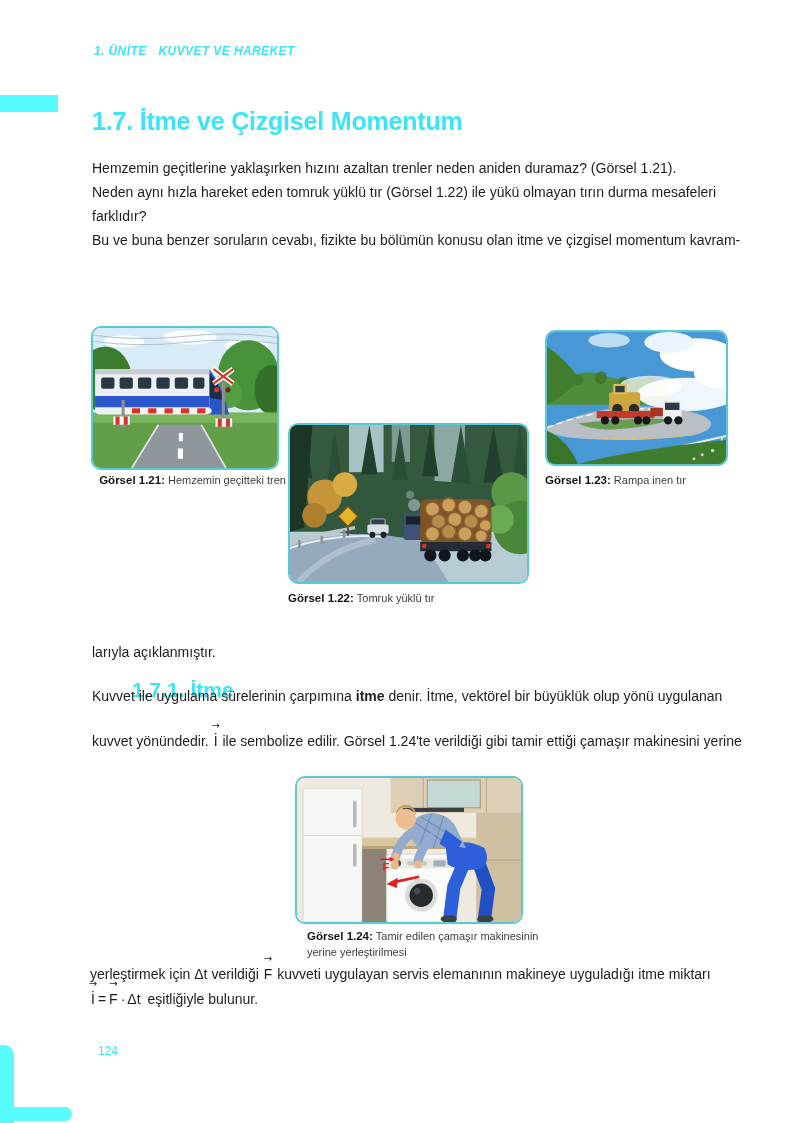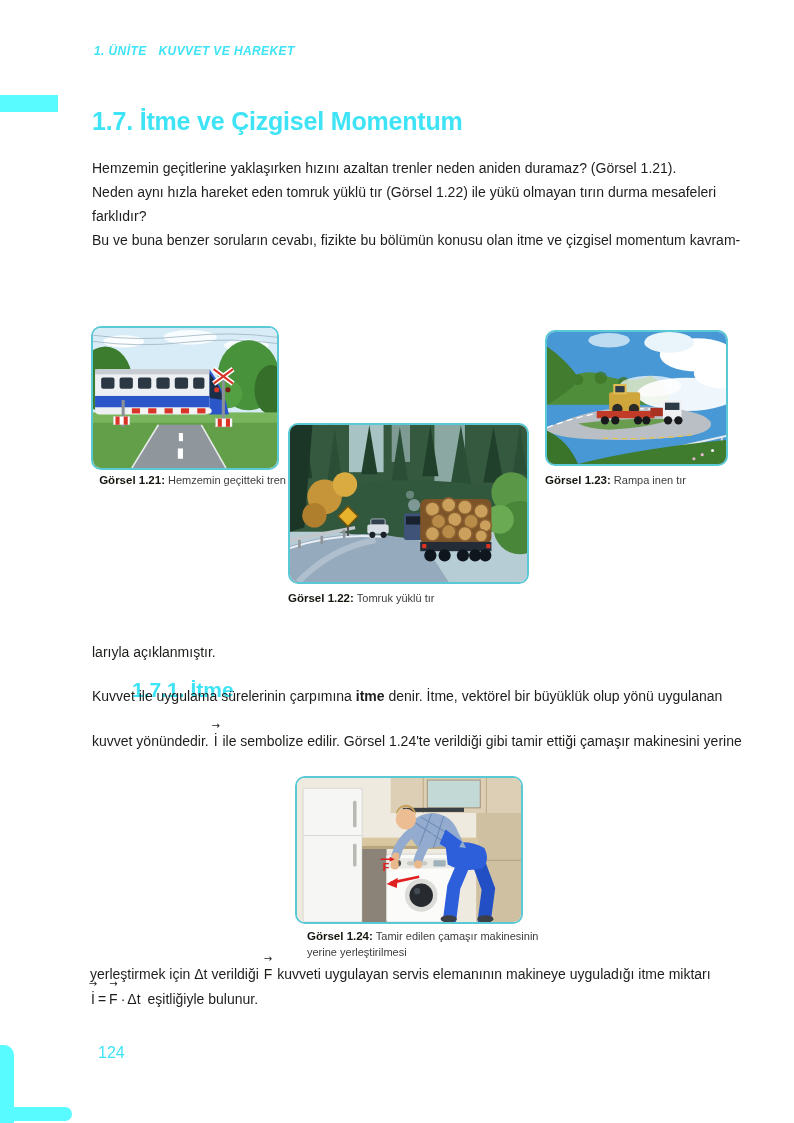--- a/index.html
+++ b/index.html
@@ -19,21 +19,21 @@
   .fig{position:absolute;margin:0;border:2px solid var(--figure_border,#5ac9d6);
        border-radius:10px;overflow:hidden;background:#fff;}
   .fig svg{display:block;width:100%;height:100%;}
   .caption{position:absolute;font-size:11px;line-height:16px;color:#3c3c3a;}
   .cap-label{font-weight:bold;font-size:11.5px;color:#15150f;margin-right:3px;}
   .vec{position:relative;display:inline-block;padding:0 1px;}
   .vec-arrow{position:absolute;top:-8px;left:50%;transform:translateX(-50%);
              font-size:10px;line-height:1;font-family:"DejaVu Sans",sans-serif;}
   .fseg{margin:0 2px;}
   .fseg.tail{margin-left:7px;}
-  .pagenum{position:absolute;left:98px;top:1044px;font-size:16px;color:var(--accent,#3ee4f5);}
+  .pagenum{position:absolute;left:98px;top:1044px;font-size:12px;color:var(--accent,#3ee4f5);}
 </style>
 </head>
 <body>
 
 <div class="page">
 
   <div class="unit-header">
     <span>1. ÜNİTE</span><span class="sep"></span><span>KUVVET VE HAREKET</span>
   </div>
 

